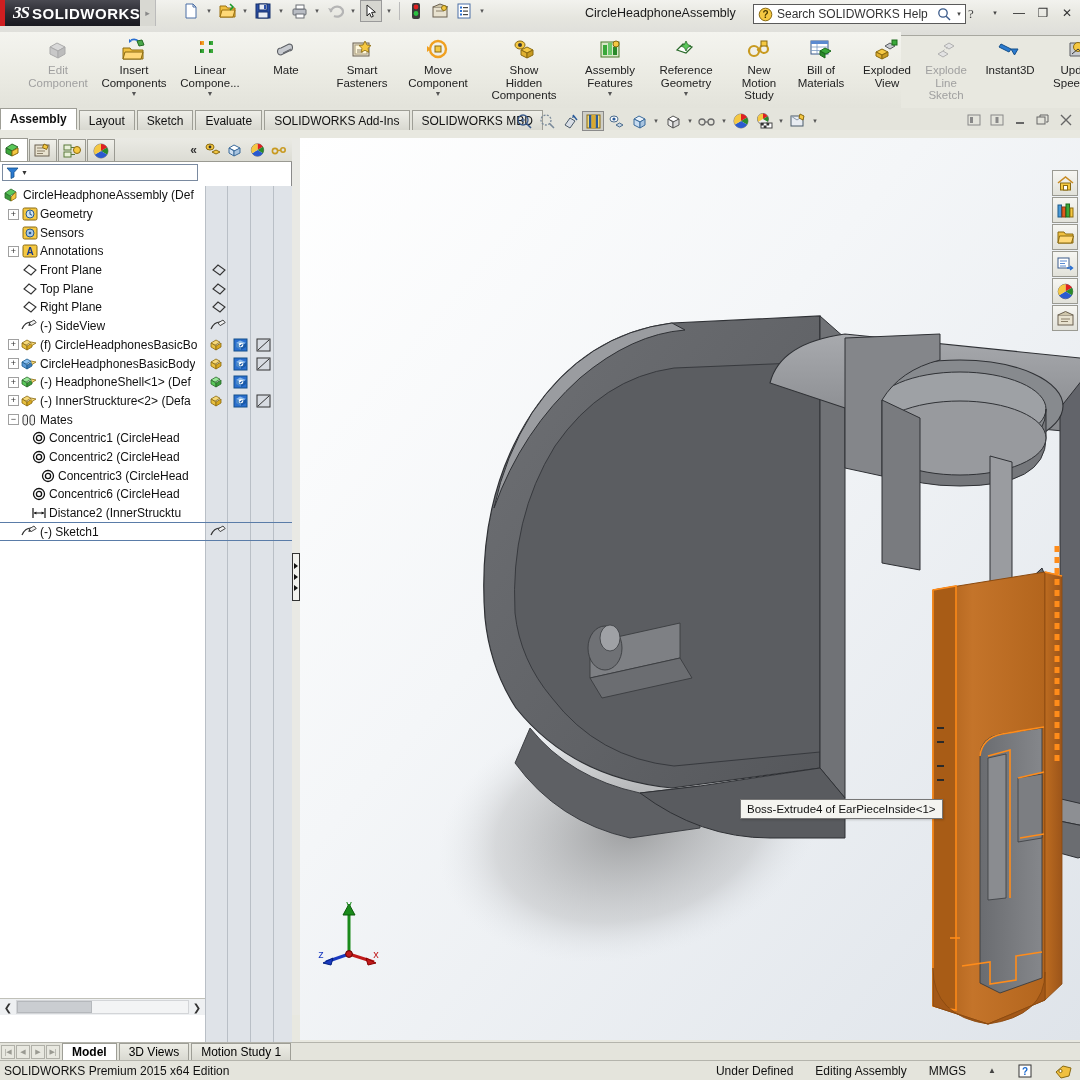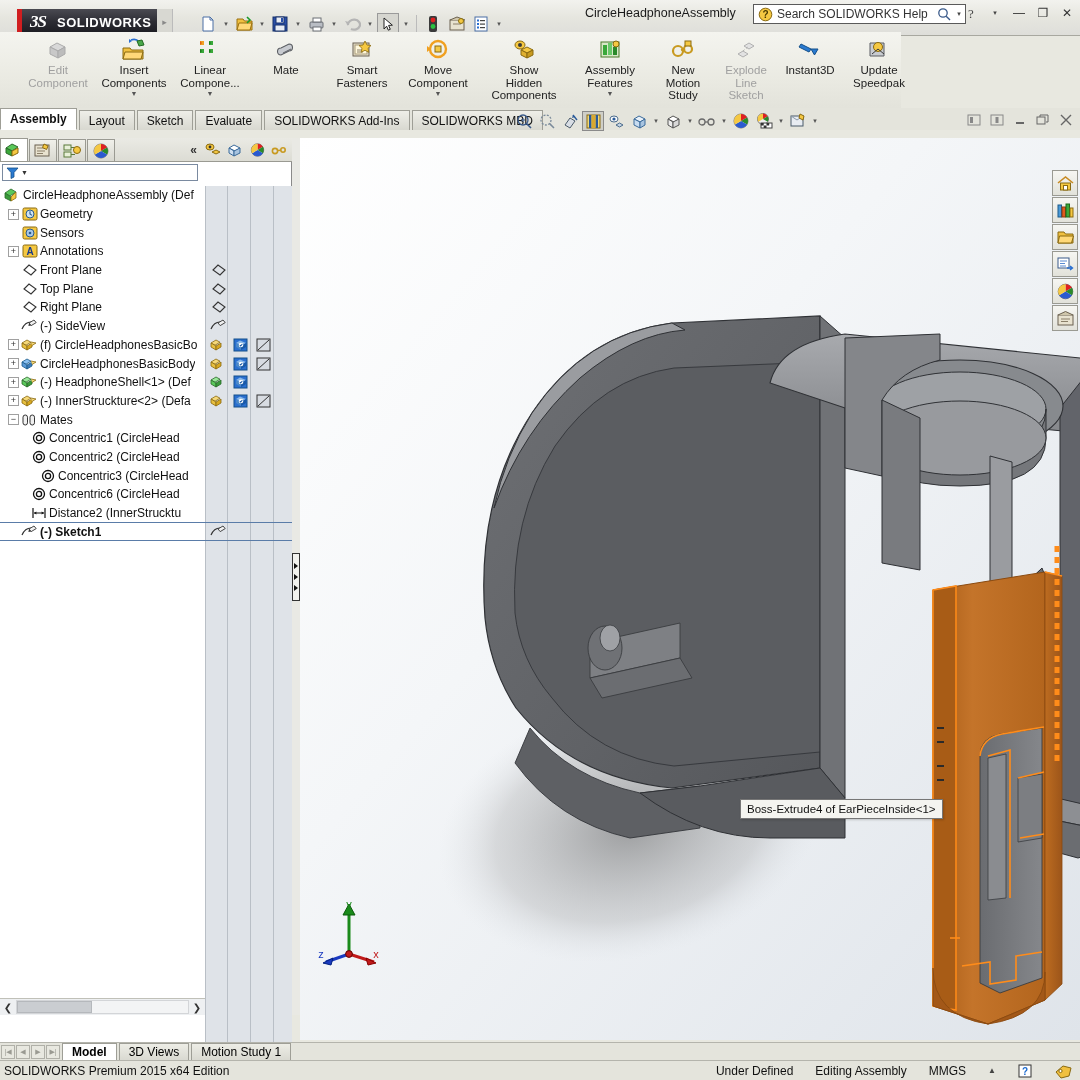--- a/index.html
+++ b/index.html
@@ -12,35 +12,35 @@
     font-size: 12px;
     background: #e8e8e0;
   }
   #app { position: relative; width: 1080px; height: 1080px; }
 
   
   .titlebar {
     position: absolute; top: 0; left: 0; width: 1080px; height: 36px;
     background: linear-gradient(to bottom,#f2f2ee 0%,#e6e6df 50%,#dededa 100%);
     border-bottom: 1px solid #a8a8a0;
-    display: flex; align-items: flex-end; padding-left: 17px;
+    display: flex; align-items: flex-start;
   }
   .sw-logo {
     width: 140px; height: 26px; margin-left: 0px;
     background: linear-gradient(to bottom,#4a4a52 0%,#2c2c33 50%,#1a1a20 100%);
     display: flex; align-items: center; color: #fff;
     border-left: 5px solid #d01e20;
     position: relative;
   }
   .sw-logo .dsmark {
     font-style: italic; font-weight: bold; font-size: 17px;
     margin-left: 8px; letter-spacing: -1px; font-family: "Liberation Serif", serif;
   }
   .sw-logo .swtext {
-    font-weight: bold; font-size: 13px; letter-spacing: 0.5px; margin-left: 11px;
+    font-weight: bold; font-size: 15px; letter-spacing: 0.5px; margin-left: 3px;
     font-family: "Liberation Sans", sans-serif;
   }
   .logo-arrow {
     width: 16px; height: 26px; background: #d8d8d2;
     display:flex;align-items:center;justify-content:center;
     color:#888; font-size: 9px; border-right:1px solid #bbb;
   }
   .tb-tools { display: flex; align-items: center; gap: 2px; margin-left: 24px; }
   .tb-btn {
     width: 22px; height: 22px; display:flex;align-items:center;justify-content:center;
@@ -161,21 +161,21 @@
     cursor:default;
   }
   .trow .exp {
     width:11px;height:11px;border:1px solid #a0a0a0;background:#fff;
     font-size:9px;line-height:9px;display:flex;align-items:center;justify-content:center;
     color:#333; margin-right:2px; flex:none;
   }
   .trow .nospace { width:11px;margin-right:2px;flex:none;}
   .trow .ti { width:17px;height:15px;display:flex;align-items:center;justify-content:center;flex:none;margin-right:2px;}
   .trow .tlabel { overflow:hidden; }
-  .trow.sel-last { border-top:1px solid #5a7ca8; border-bottom:1px solid #5a7ca8;font-weight:bold;}
+  .trow.sel-last { border-top:1px solid #5a7ca8; border-bottom:1px solid #5a7ca8;}
 
   .mirror-ico { position:absolute; left:210px; width:17px; display:flex;align-items:center;justify-content:center;}
   .m2 { position:absolute; left:232px; }
   .m3 { position:absolute; left:255px; }
 
   .hscroll {
     position:absolute; bottom:0; left:0; width:205px; height:17px;
     background:#eef0f2; border-top:1px solid #c0c0b8; display:flex;align-items:center;
   }
   .hs-arrow { width:16px;height:15px;display:flex;align-items:center;justify-content:center;font-size:10px;color:#333;}
@@ -471,38 +471,72 @@
             <rect x="5" y="7" width="4" height="10" fill="#3aa83a"></rect>
             <rect x="10" y="5" width="4" height="12" fill="#6ac86a"></rect>
             <rect x="15" y="9" width="4" height="8" fill="#2a8a2a"></rect>
             <circle cx="18" cy="6" r="3" fill="#f5c842" stroke="#8a6a10"></circle>
           </svg>
       </span>
       <span class="lbl">Assembly<br>Features</span>
       <span class="dd">▼</span>
     </div>
 
+    <div class="rb">
+      <span class="ico">
+        <svg width="24" height="24" viewBox="0 0 24 24">
+            <path d="M3 12l6-6 9 3-6 6z" fill="#fff" stroke="#2a6a2a" stroke-width="1.2"></path>
+            <path d="M12 3l1.6 3.4L17 8l-3.4 1.6L12 13l-1.6-3.4L7 8l3.4-1.6z" fill="#5ac85a" stroke="#2a6a2a" stroke-width=".8"></path>
+          </svg>
+      </span>
+      <span class="lbl">Reference<br>Geometry</span>
+      <span class="dd">▼</span>
+    </div>
 
     <div class="rsep"></div>
 
     <div class="rb" style="width:62px">
       <span class="ico">
         <svg width="26" height="24" viewBox="0 0 26 24">
             <circle cx="8" cy="13" r="5" fill="none" stroke="#c89a20" stroke-width="2.2"></circle>
             <circle cx="18" cy="11" r="4" fill="none" stroke="#c89a20" stroke-width="2.2"></circle>
             <path d="M11 12l4-1" stroke="#c89a20" stroke-width="2"></path>
             <rect x="15" y="3" width="6" height="5" fill="#f5c842" stroke="#8a6a10"></rect>
           </svg>
       </span>
       <span class="lbl" style="width:64px">New<br>Motion<br>Study</span>
     </div>
 
+    <div class="rb" style="width:62px">
+      <span class="ico">
+        <svg width="26" height="24" viewBox="0 0 26 24">
+            <rect x="3" y="3" width="17" height="13" fill="#fff" stroke="#3a5a8a"></rect>
+            <rect x="3" y="3" width="17" height="3" fill="#5a8ad0"></rect>
+            <path d="M3 9h17M3 12.5h17M9 6v10" stroke="#7a9ac0" stroke-width=".8"></path>
+            <path d="M12 13l5-3 6 3-5 3z" fill="#3aa83a" stroke="#1a6a1a"></path>
+            <path d="M12 13v4l5 3v-4z" fill="#2a8a2a" stroke="#1a6a1a"></path>
+          </svg>
+      </span>
+      <span class="lbl" style="width:64px">Bill of<br>Materials</span>
+    </div>
 
     <div class="rsep"></div>
 
+    <div class="rb" style="width:62px">
+      <span class="ico">
+        <svg width="26" height="24" viewBox="0 0 26 24">
+            <path d="M2 14l6-3 6 3-6 3z" fill="#f5c842" stroke="#8a6a10"></path>
+            <path d="M2 14v4l6 3v-4z" fill="#e0b030" stroke="#8a6a10"></path>
+            <path d="M8 17v4l6-3v-4z" fill="#c89a20" stroke="#8a6a10"></path>
+            <path d="M11 8l5-3 5 3-5 3z" fill="#c8cbd0" stroke="#5a5d62"></path>
+            <rect x="18" y="2" width="5" height="5" fill="#3aa83a" stroke="#1a6a1a"></rect>
+          </svg>
+      </span>
+      <span class="lbl" style="width:64px">Exploded<br>View</span>
+    </div>
 
     <div class="rb dis" style="width:56px">
       <span class="ico">
         <svg width="24" height="24" viewBox="0 0 24 24">
             <path d="M4 16l5-3 5 3-5 3z" fill="#e2e2e2" stroke="#b0b0b0"></path>
             <path d="M10 8l5-3 5 3-5 3z" fill="#e2e2e2" stroke="#b0b0b0"></path>
             <path d="M9 13L15 8" stroke="#b0b0b0" stroke-dasharray="2 2"></path>
           </svg>
       </span>
       <span class="lbl" style="width:58px">Explode<br>Line<br>Sketch</span>

